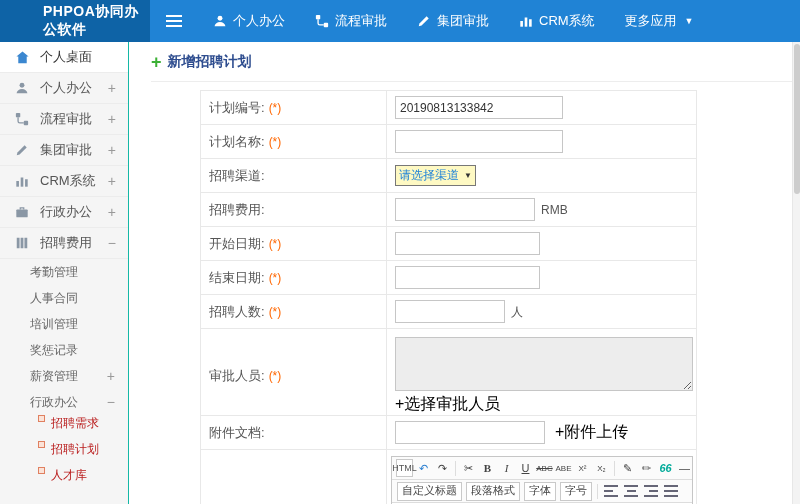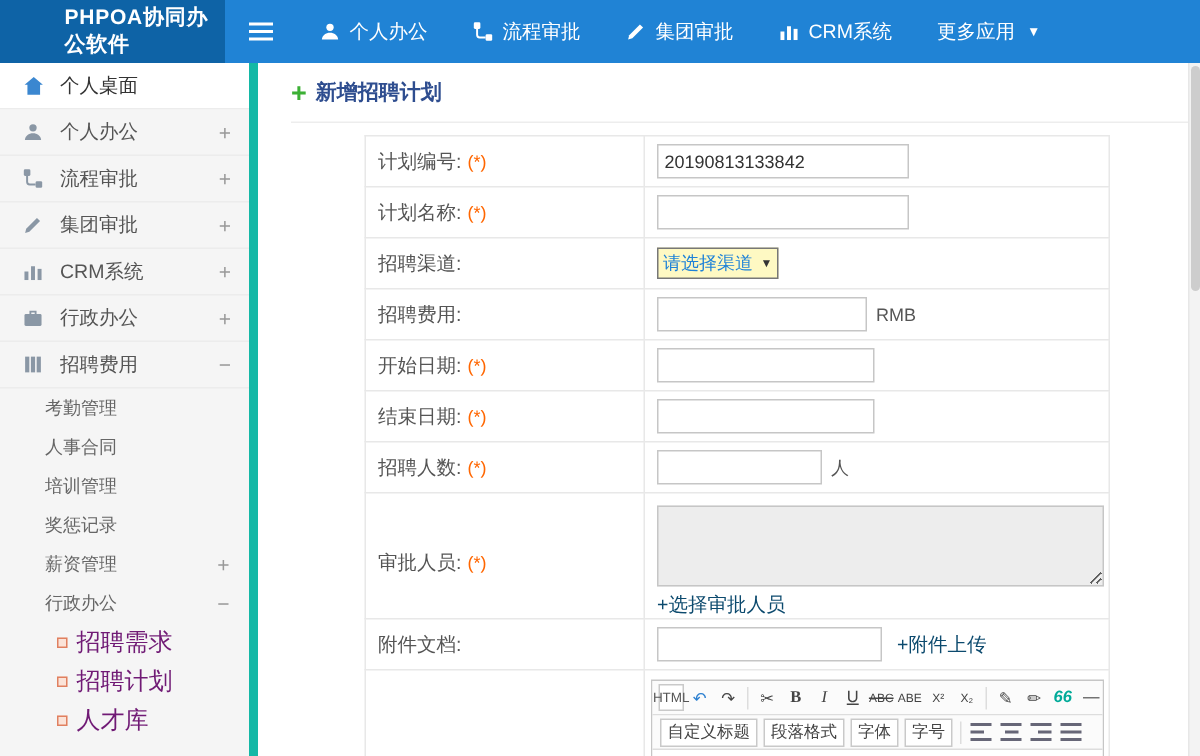--- a/index.html
+++ b/index.html
@@ -16,53 +16,53 @@
   .hamburger .bars i { display:block; width:16px; height:2px; background:#fff; }
   .nav { display:flex; align-items:stretch; }
   .nav-item { display:flex; align-items:center; gap:6px; padding:0 15px; font-size:13px; cursor:pointer; }
   .nav-item svg { display:block; }
   .caret { font-size:9px; margin-left:2px; }
 
   
   .layout { display:flex; height:462px; overflow:hidden; }
 
   
-  .sidebar { width:172px; background:#f5f5f5; border-right:6px solid #14b8a6; overflow:hidden; flex-shrink:0; }
+  .sidebar { width:129px; background:#f5f5f5; border-right:1px solid #14b8a6; overflow:hidden; flex-shrink:0; }
   .side-item { height:31px; display:flex; align-items:center; padding:0 12px 0 15px; font-size:13px;
     color:#555; border-bottom:1px solid #ececec; cursor:pointer; }
   .side-item.active { background:#fff; color:#333; }
   .s-icon { width:18px; margin-right:7px; color:#8a97a5; display:flex; align-items:center; }
   .s-icon.blue { color:#3b87d0; }
   .s-toggle { margin-left:auto; color:#999; font-size:14px; line-height:1; }
   .side-sub { height:26px; display:flex; align-items:center; padding-left:30px; font-size:12px;
     color:#666; cursor:pointer; }
   .side-sub .s-toggle { margin-right:13px; }
-  .side-sub2 { height:26px; display:flex; align-items:center; padding-left:38px; font-size:16px;
-    color:#701a75; cursor:pointer; }
+  .side-sub2 { height:26px; display:flex; padding-left:38px; font-size:12px;
+    color:#b91c1c; cursor:pointer; }
   .bullet { width:7px; height:7px; border:1px solid #e08060; margin-right:6px; background:#fbe3d8; }
 
   
   .main { flex:1; background:#fff; padding-left:22px; overflow:hidden; position:relative; }
   .page-title-bar { height:40px; display:flex; align-items:center; gap:6px;
     border-bottom:1px solid #ededed; padding-right:20px; }
   .plus-icon { color:#3cb035; font-weight:900; font-size:18px; line-height:1; }
   .page-title { font-size:14px; font-weight:bold; color:#2e4d8f; }
 
   
   table.form { border-collapse:collapse; margin:8px 0 0 49px; table-layout:fixed; width:496px; }
   table.form td { border:1px solid #e8e8e8; font-size:13px; color:#555; vertical-align:middle; }
   td.lbl { width:186px; height:34px; padding-left:8px; }
   td.fld { width:310px; height:34px; padding-left:8px; }
   .req { color:#ff6600; margin-left:4px; font-size:12px; }
   input.txt { height:23px; border:1px solid #c6c6c6; padding:0 4px; font-size:12px; color:#333;
     font-family:"Liberation Sans","DejaVu Sans",sans-serif; background:#fff; }
   .w-plan { width:168px; } .w-fee { width:140px; } .w-date { width:145px; }
   .w-count { width:110px; } .w-attach { width:150px; }
   .suffix { margin-left:6px; font-size:12px; color:#555; }
-  .blue-link { color:#0c4a6e; font-size:13px; cursor:pointer; }
+  .blue-link { color:#000000; font-size:16px; cursor:pointer; }
   .select-box { display:inline-flex; align-items:center; gap:3px; border:1px solid #777;
     background:#fef9c3; padding:1px 3px; font-size:12px; color:#1e82d8; cursor:pointer; }
   .select-box .caret { color:#333; font-size:8px; }
   textarea.approver { width:298px; height:54px; background:#ededed; border:1px solid #c6c6c6;
     resize:both; font-family:"Liberation Sans","DejaVu Sans",sans-serif; }
   td.tall { height:74px; vertical-align:top; padding-top:8px; }
 
   
   td.editor-cell { vertical-align:top; padding:6px 0 0 4px; height:110px; }
   .editor { width:302px; border:1px solid #c6c6c6; background:#fff; }

